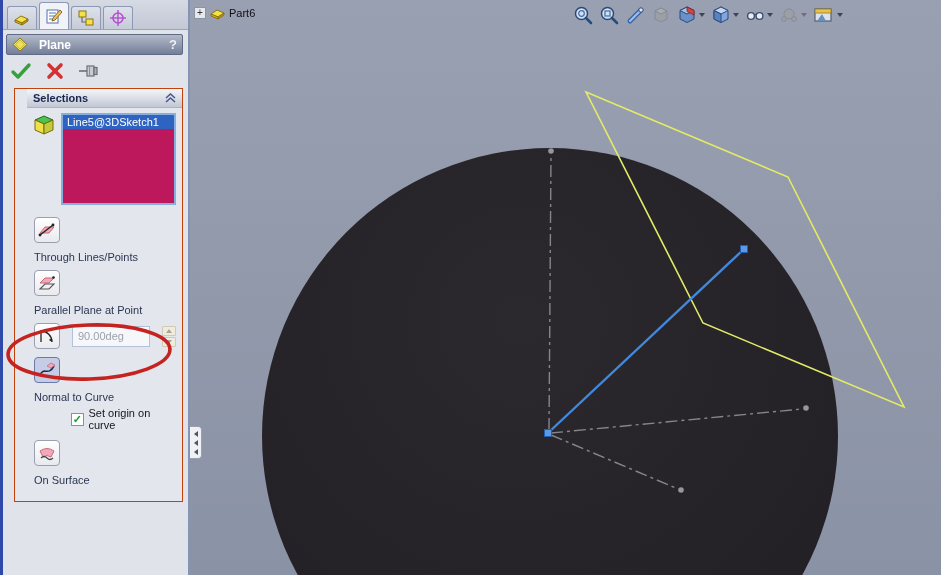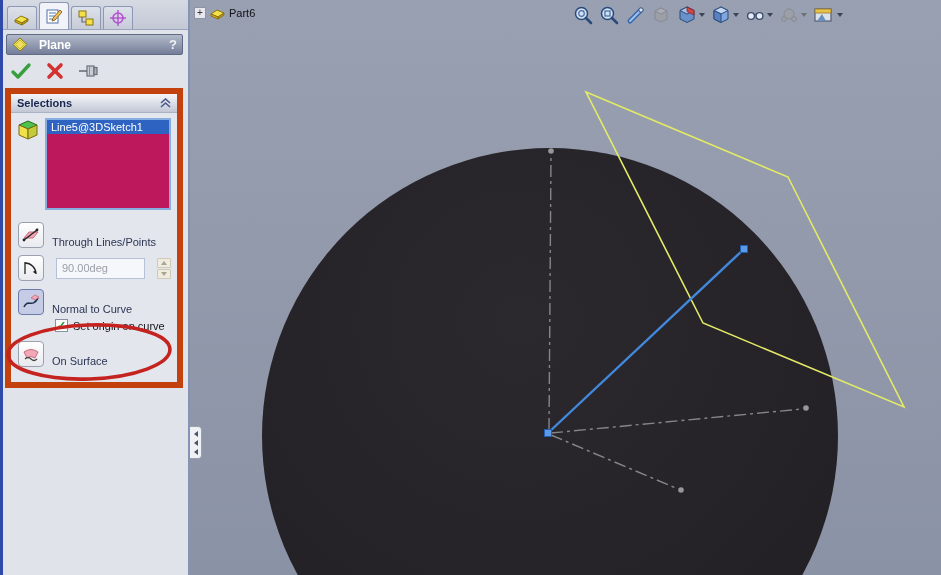--- a/index.html
+++ b/index.html
@@ -36,37 +36,38 @@
     display:flex; align-items:center; gap:11px; padding:0 5px;
     background:linear-gradient(#b2bac9,#747e98);
     border:1px solid #5f6a86; border-radius:2px;
     color:#fff; font-weight:bold; font-size:12px;
   }
   .pm-help { margin-left:auto; color:#eef0f5; font-weight:bold; font-size:13px; cursor:default; }
 
   .pm-actions { display:flex; align-items:center; gap:14px; padding:7px 0 5px 10px; }
 
   .groupbox {
-    margin:3px 5px 0 5px; border:6px solid #c2410c; background:#e3e6ed;
+    margin:3px 5px 0 14px; border:1px solid #c2410c; background:#e3e6ed;
     padding-bottom:12px;
+    padding-left:12px;
   }
   .group-header {
     height:19px; display:flex; align-items:center; padding:0 6px;
     background:linear-gradient(#f5f6f9,#c2c7d5);
     border-bottom:1px solid #aab2c6;
     font-weight:bold; font-size:11px; color:#16264e;
   }
   .group-collapse { margin-left:auto; }
 
   .sel-row { display:flex; align-items:flex-start; gap:5px; padding:5px 6px 8px 5px; }
   .listbox { flex:1; height:92px; background:#be185d; border:2px solid #86afdf; overflow:hidden; }
   .listitem { font-size:11px; padding:1px 4px; color:#222; }
   .listitem.selected { background:#2f63c1; color:#fff; }
 
-  .opt-row { display:flex; align-items:flex-end; gap:8px; padding:4px 6px 3px 7px; font-size:11px; color:#2c3652; }
+  .opt-row { display:flex; align-items:flex-start; gap:8px; padding:4px 6px 3px 7px; font-size:11px; color:#2c3652;flex-direction:column; }
   .iconbtn {
     width:26px; height:26px; flex:0 0 26px;
     display:flex; align-items:center; justify-content:center;
     background:linear-gradient(#ffffff,#e9eaef);
     border:1px solid #9aa0ae; border-radius:4px;
   }
   .iconbtn.pressed { background:#c6cce6; border-color:#6a7aa8; }
 
   .num-row { display:flex; align-items:center; gap:12px; padding:4px 6px 4px 7px; }
   .numfield {
@@ -208,20 +209,30 @@
           <svg width="18" height="16">
             <polygon points="2,11 7,5 16,5 11,11" fill="#f2a8b8" stroke="#c86a7a" stroke-width="1"></polygon>
             <line x1="2" y1="13" x2="15" y2="3" stroke="#222" stroke-width="1.4"></line>
             <circle cx="2" cy="13" r="1.4" fill="#222"></circle>
             <circle cx="15" cy="3" r="1.4" fill="#222"></circle>
           </svg>
         </div>
         <span>Through Lines/Points</span>
       </div>
 
+      <div class="opt-row">
+        <div class="iconbtn">
+          <svg width="18" height="16">
+            <polygon points="2,8 7,3 16,3 11,8" fill="#f2a8b8" stroke="#c86a7a" stroke-width="1"></polygon>
+            <polygon points="2,14 7,9 16,9 11,14" fill="none" stroke="#555" stroke-width="1.1"></polygon>
+            <circle cx="15.5" cy="2.5" r="1.3" fill="#222"></circle>
+          </svg>
+        </div>
+        <span>Parallel Plane at Point</span>
+      </div>
 
       <div class="num-row">
         <div class="iconbtn">
           <svg width="18" height="16">
             <line x1="3" y1="2" x2="3" y2="14" stroke="#222" stroke-width="1.3"></line>
             <path d="M3,3 A11,11 0 0 1 14,14" fill="none" stroke="#222" stroke-width="1.3"></path>
             <polygon points="14,14 11,12 12.5,10.5" fill="#222"></polygon>
           </svg>
         </div>
         <div class="numfield">90.00deg</div>

